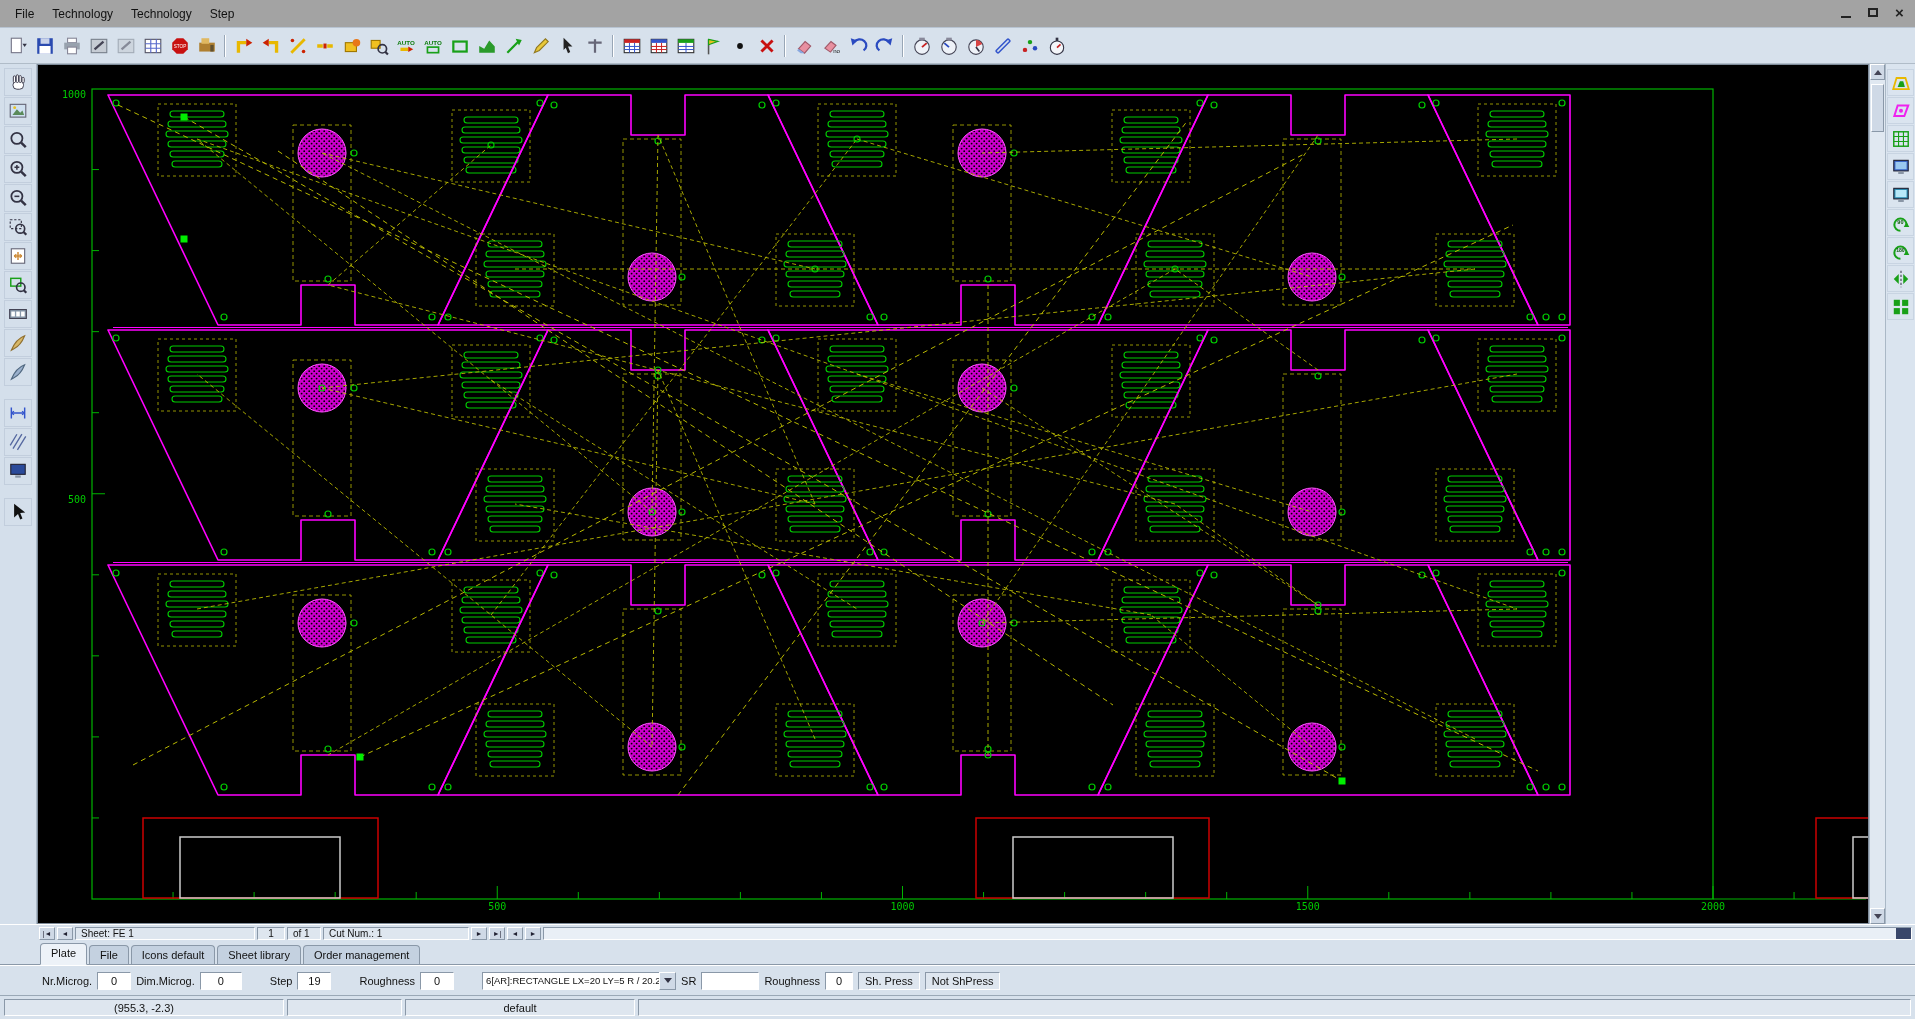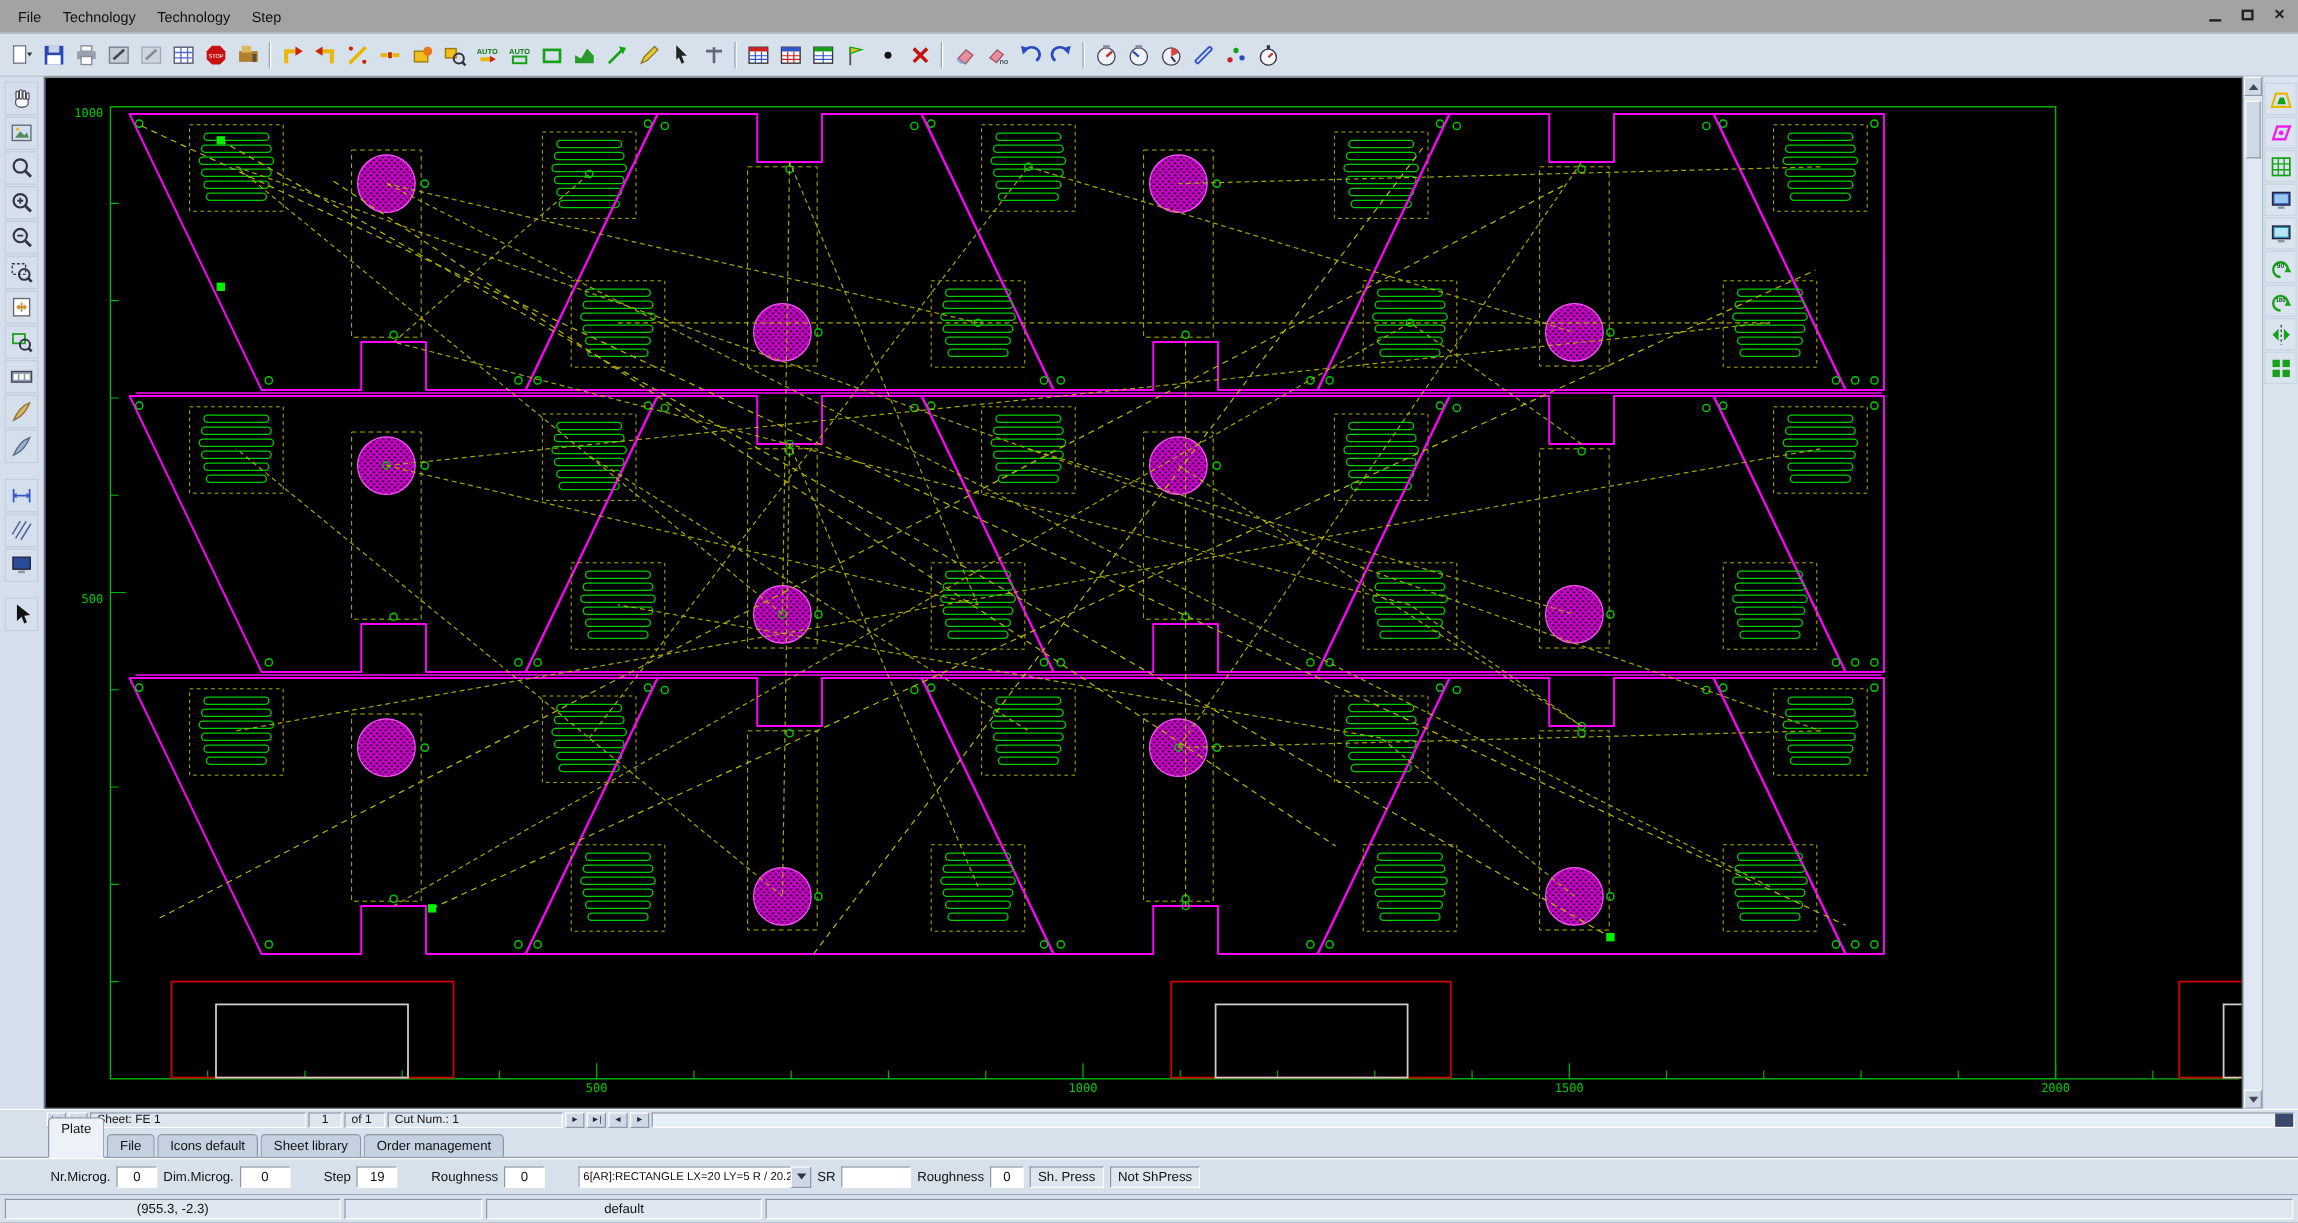--- a/index.html
+++ b/index.html
@@ -43,21 +43,21 @@
   
   .navbar { height:17px; background:#d7e1ec; border-top:1px solid #fff; display:flex; align-items:center; gap:2px; padding:1px 3px 1px 39px; font-size:10px; }
   .nav-btn { height:13px; min-width:16px; font-size:7px; line-height:1; display:flex; align-items:center; justify-content:center; background:#cfd9e6; border:1px solid; border-color:#fff #8a98a8 #8a98a8 #fff; color:#223; padding:0 2px; }
   .nav-field { height:13px; display:flex; align-items:center; padding:0 5px; background:#dee6ef; border:1px solid; border-color:#8a98a8 #fff #fff #8a98a8; white-space:nowrap; }
   .nav-track { flex:1; height:13px; background:#e9eff6; border:1px solid; border-color:#8a98a8 #fff #fff #8a98a8; position:relative; }
   .nav-thumb { position:absolute; right:0; top:0; width:15px; height:11px; background:#39476a; }
 
   
   .tabsbar { height:24px; background:#d7e1ec; display:flex; align-items:flex-end; padding-left:40px; border-bottom:1px solid #8a98a8; }
   .tab { height:19px; padding:3px 10px 0; font-size:11px; background:#c4d1e0; border:1px solid #8a98a8; border-bottom:none; border-radius:4px 4px 0 0; margin-right:2px; white-space:nowrap; }
-  .tab.active { height:34px; background:#edf2f8; margin-bottom:-1px; border-bottom:1px solid #edf2f8;text-align:center; }
+  .tab.active { height:22px; background:#edf2f8; margin-bottom:-1px; border-bottom:1px solid #edf2f8;text-align:center; }
 
   
   .parambar { height:31px; background:#d7e1ec; border-top:1px solid #fff; border-bottom:1px solid #9aa8b6; display:flex; align-items:center; gap:5px; padding-left:42px; font-size:11px; }
   .p-label { white-space:nowrap; }
   .p-field { height:18px; display:flex; align-items:center; justify-content:center; background:#fff; border:1px solid; border-color:#8a98a8 #fff #fff #8a98a8; font-size:11px; }
   .p-cell { height:18px; display:flex; align-items:center; padding:0 6px; background:#dee6ef; border:1px solid; border-color:#8a98a8 #fff #fff #8a98a8; font-size:11px; white-space:nowrap; }
   .p-gap { width:18px; }
   .combo { display:flex; width:194px; height:18px; }
   .combo-text { flex:1; display:flex; align-items:center; padding:0 3px; background:#fff; border:1px solid; border-color:#8a98a8 #fff #fff #8a98a8; border-right:none; font-size:9.5px; white-space:nowrap; overflow:hidden; }
   .combo-btn { width:17px; background:#cfd9e6; border:1px solid; border-color:#fff #8a98a8 #8a98a8 #fff; display:flex; align-items:center; justify-content:center; }

